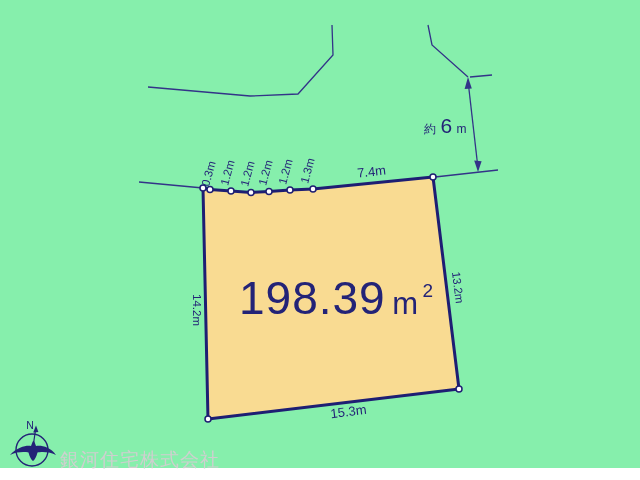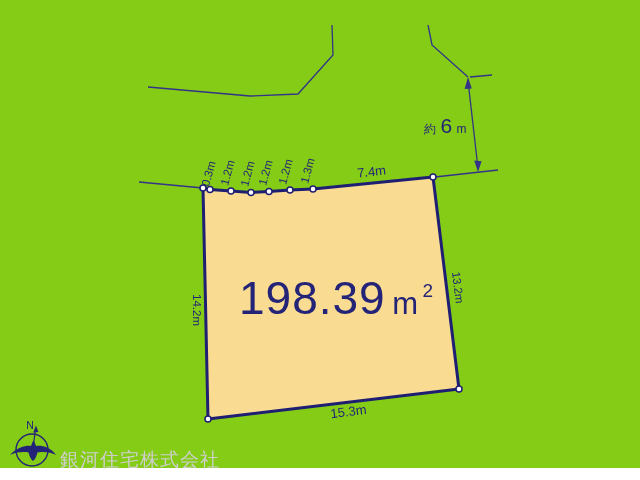--- a/index.html
+++ b/index.html
@@ -8,21 +8,21 @@
     background: #ffffff;
     width: 640px;
     height: 480px;
     overflow: hidden;
     font-family: "Liberation Sans", sans-serif;
   }
   .stage {
     position: relative;
     width: 640px;
     height: 468px;
-    background: #84cc16;
+    background: #86efac;
     text-align: right;
   }
   svg text {
     font-family: "Liberation Sans", "DejaVu Sans", sans-serif;
     fill: #232377;
   }
   .dim-small { font-size: 11.5px; }
   .dim-mid   { font-size: 13px; }
   .area-num  { font-size: 46px; letter-spacing: 1px; }
   .area-unit { font-size: 31px; }

